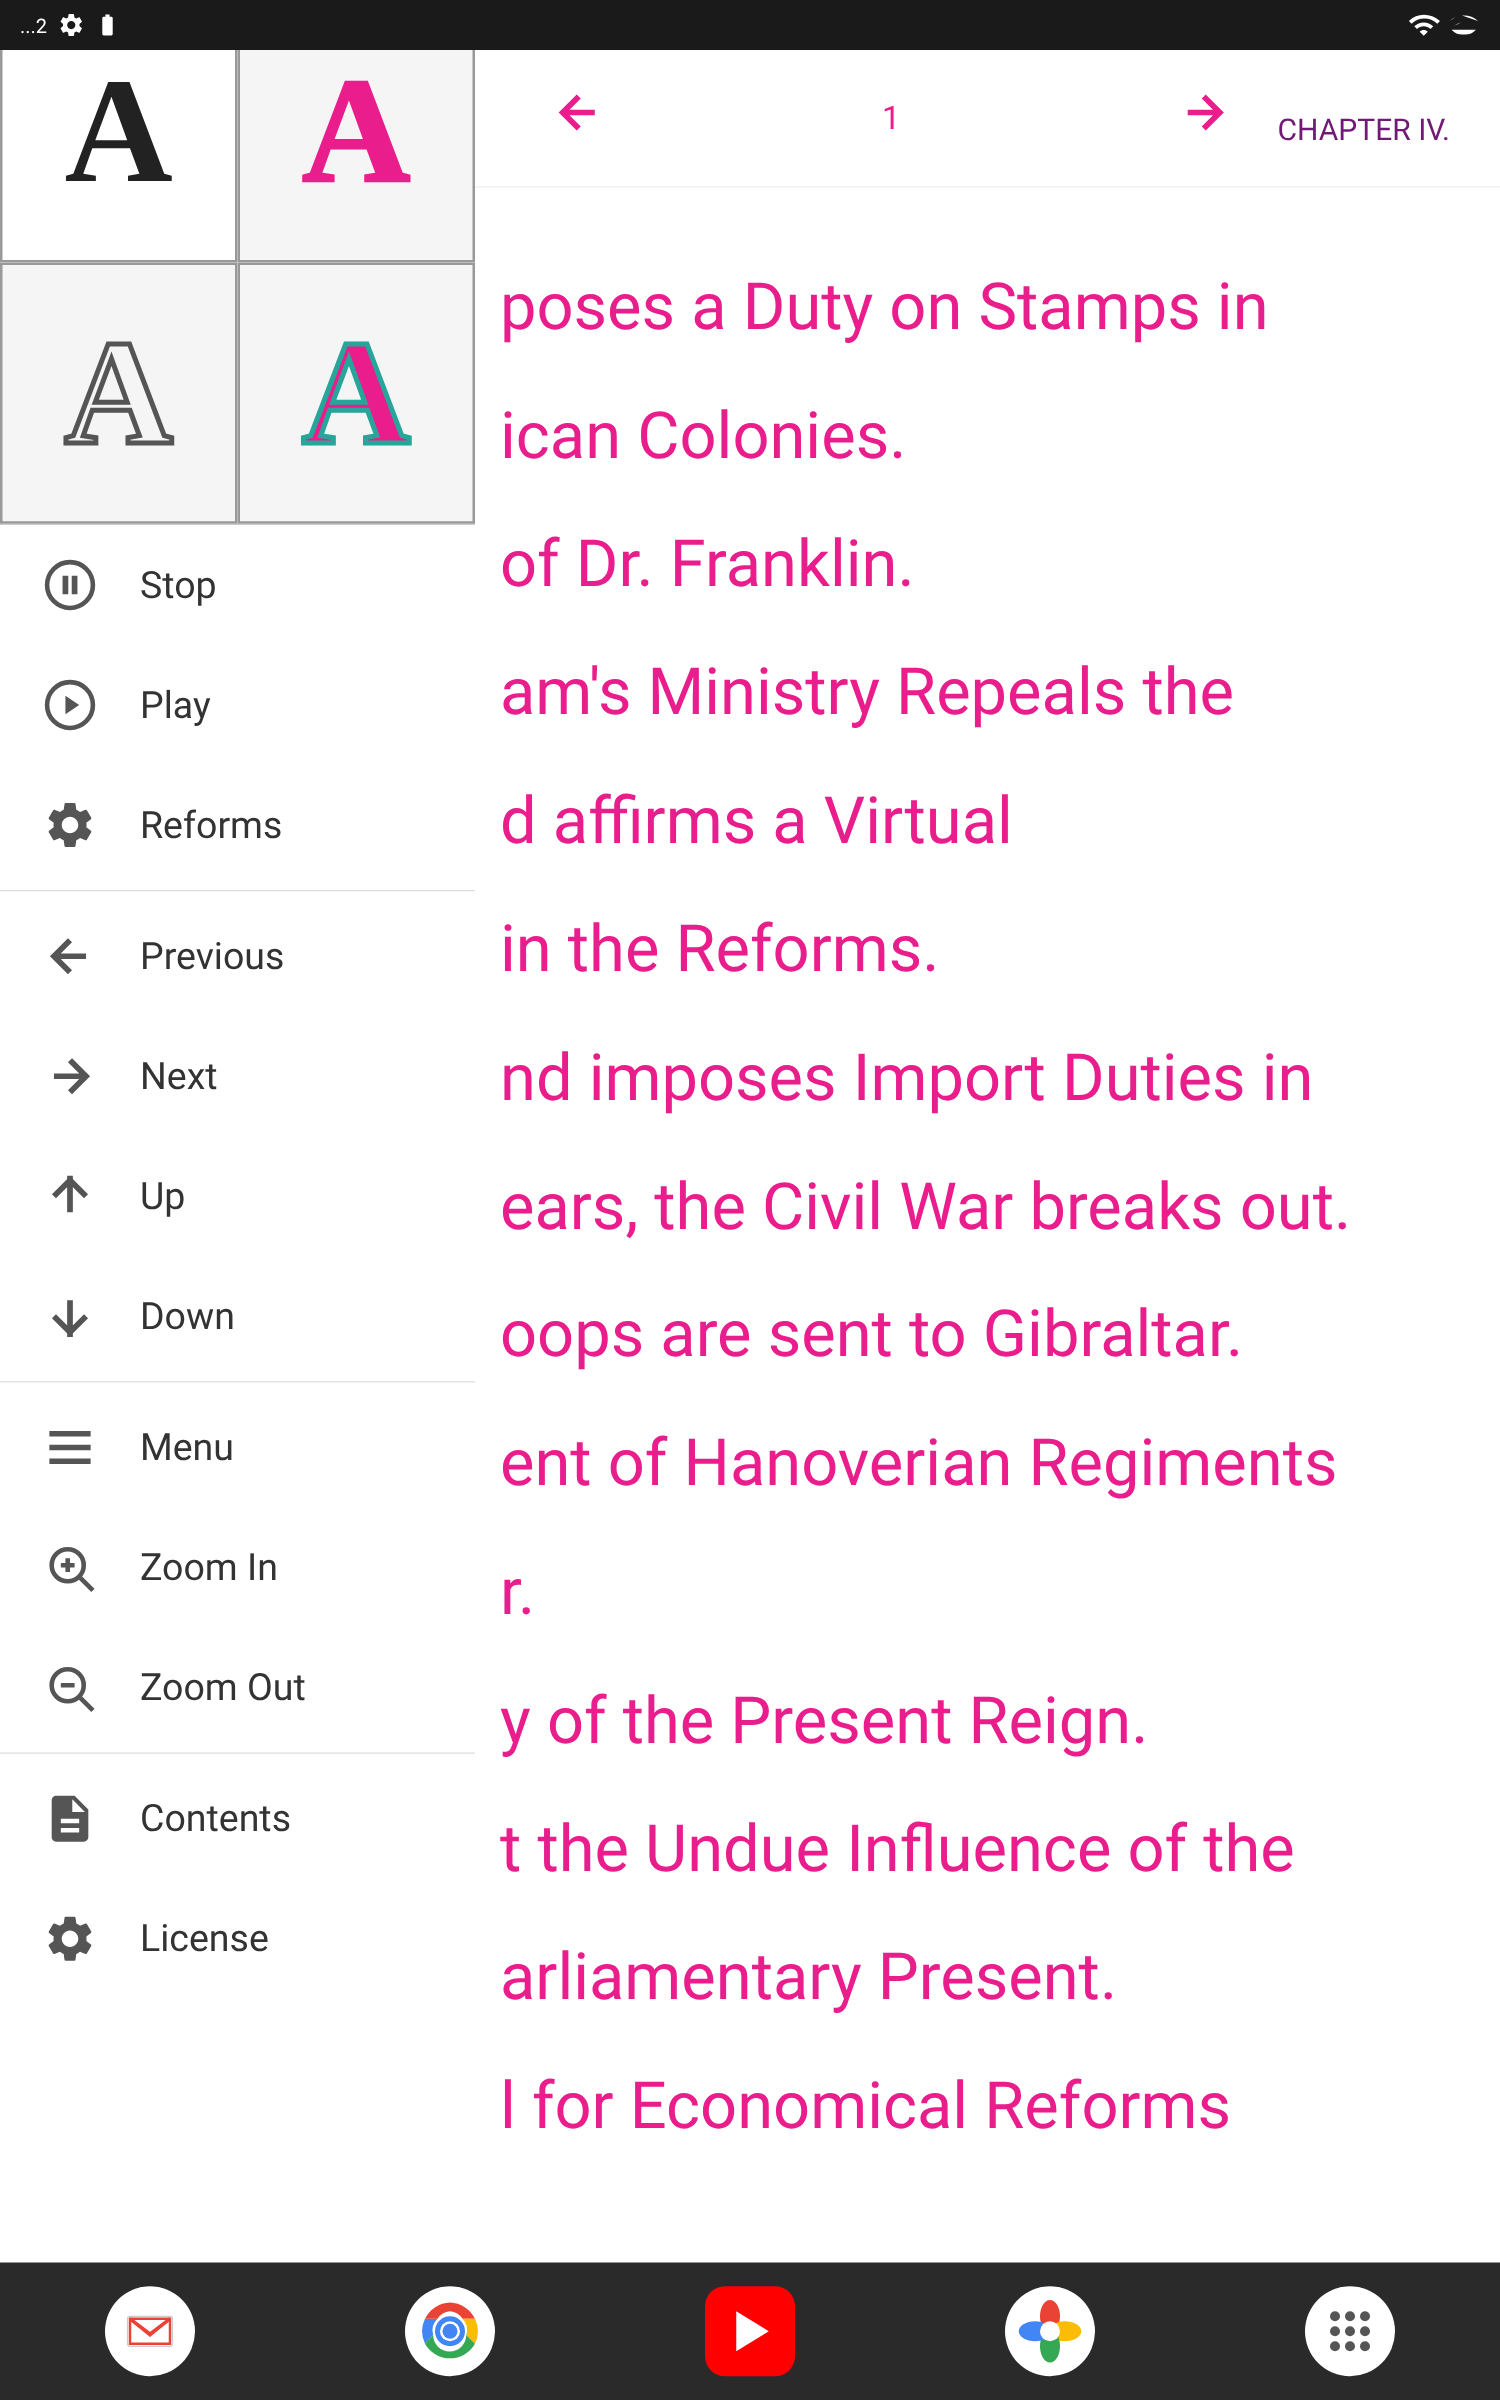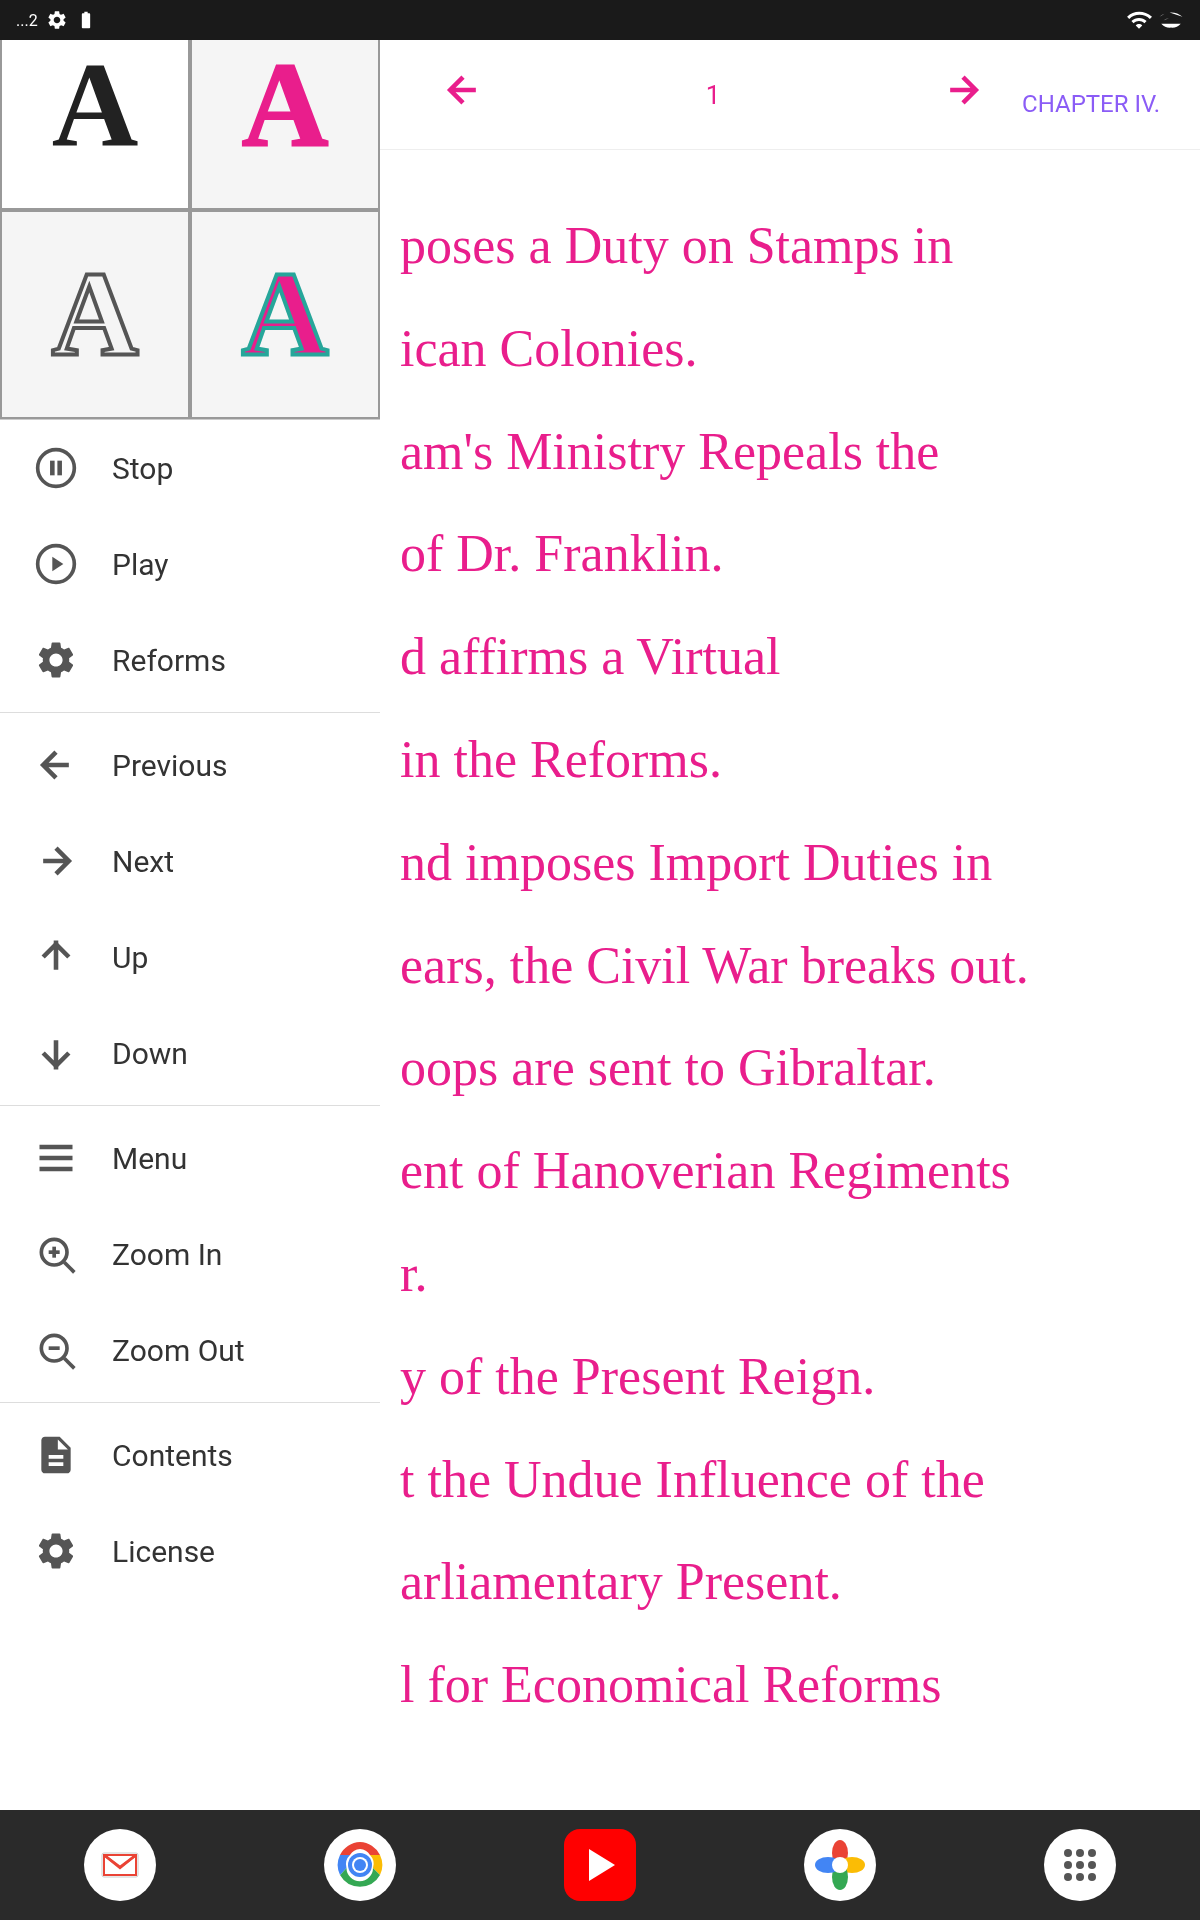--- a/index.html
+++ b/index.html
@@ -152,41 +152,40 @@
     .reader-nav-group {
       display: flex;
       flex-direction: column;
       align-items: center;
       gap: 4px;
     }
     .reader-nav-icon { color: #e91e8c; font-size: 36px; cursor: pointer; }
     .reader-nav-label { color: #e91e8c; font-size: 22px; }
     .reader-nav-sublabel { color: #e91e8c; font-size: 22px; font-weight: bold; }
     .reader-page-num { color: #e91e8c; font-size: 26px; }
-    .reader-chapter-right { color: #8b5cf6; font-size: 24px; margin-left: 28px; }
+    .reader-chapter-right { color: #701a75; font-size: 24px; margin-left: 28px; }
 
     
     .tab-active-underline {
       width: 180px;
       height: 3px;
       background: #e91e8c;
       margin-top: 2px;
     }
 
     
     .reader-content {
       padding: 60px 60px 0 400px;
       font-size: 52px;
       line-height: 1.4;
       color: #e91e8c;
       width: 1200px;
     }
     .reader-content p {
       margin-bottom: 30px;
-      font-family: Liberation Serif, serif;
     }
 
     
     .bottom-nav {
       position: absolute;
       bottom: 0;
       left: 0;
       width: 1200px;
       height: 110px;
       background: #2a2a2a;
@@ -302,22 +301,22 @@
           <path d="M5 12h14M12 5l7 7-7 7"></path>
         </svg>
       </span>
       <span class="reader-chapter-right">CHAPTER IV.</span>
     </div>
   </div>
 
   <div class="reader-content">
     <p>poses a Duty on Stamps in</p>
     <p>ican Colonies.</p>
+    <p>of Dr. Franklin.</p>
     <p>am's Ministry Repeals the</p>
-    <p>of Dr. Franklin.</p>
     <p>d affirms a Virtual</p>
     <p>in the Reforms.</p>
     <p>nd imposes Import Duties in</p>
     <p>ears, the Civil War breaks out.</p>
     <p>oops are sent to Gibraltar.</p>
     <p>ent of Hanoverian Regiments</p>
     <p>r.</p>
     <p>y of the Present Reign.</p>
     <p>t the Undue Influence of the</p>
     <p>arliamentary Present.</p>

